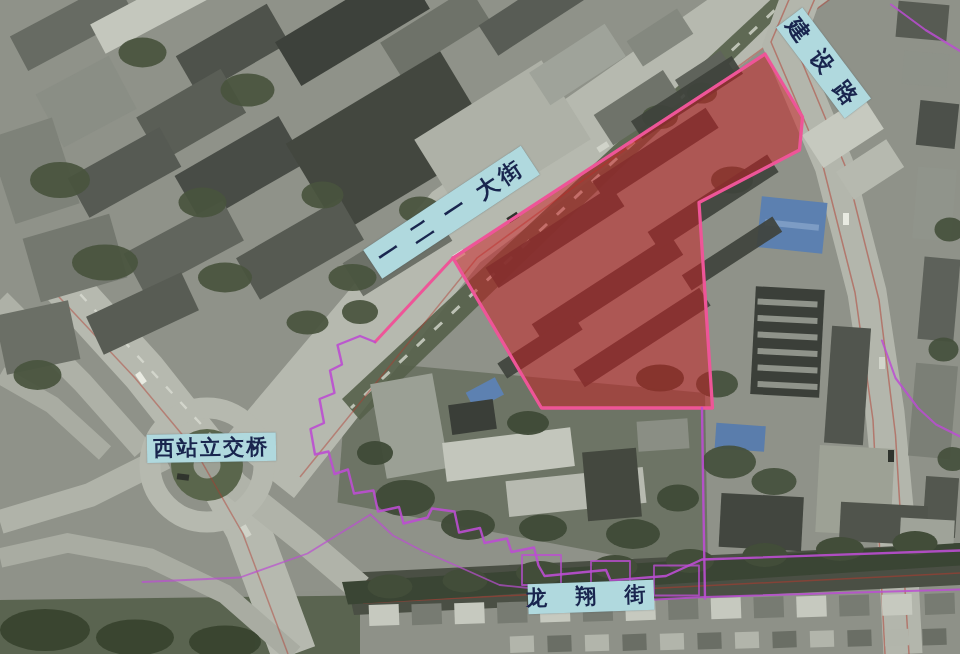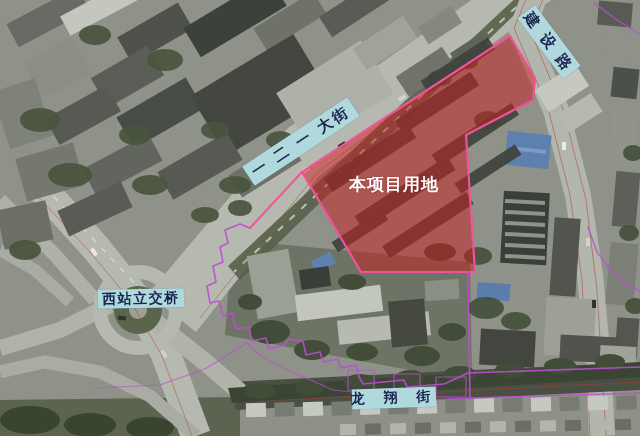--- a/index.html
+++ b/index.html
@@ -249,14 +249,13 @@
     <polyline stroke-width="1.2" opacity="0.8" points="348,370 374,370 374,390 348,390 348,370" stroke="#bb4ed2"></polyline>
     <polyline stroke-width="1.2" opacity="0.8" points="394,374 420,374 420,392 394,392 394,374" stroke="#bb4ed2"></polyline>
     <polyline stroke-width="1.2" opacity="0.8" points="436,377 466,377 466,397 436,397 436,377" stroke="#bb4ed2"></polyline>
   </g>
 </svg>
 
   <div class="map-label lbl-dajie">一 二 一 大街</div>
   <div class="map-label lbl-jianshe">建 设 路</div>
   <div class="map-label lbl-xizhan">西站立交桥</div>
   <div class="map-label lbl-longxiang">龙 翔 街</div>
-  <div class="site-label">本项目用地</div>
 </div>
 
 </body></html>

